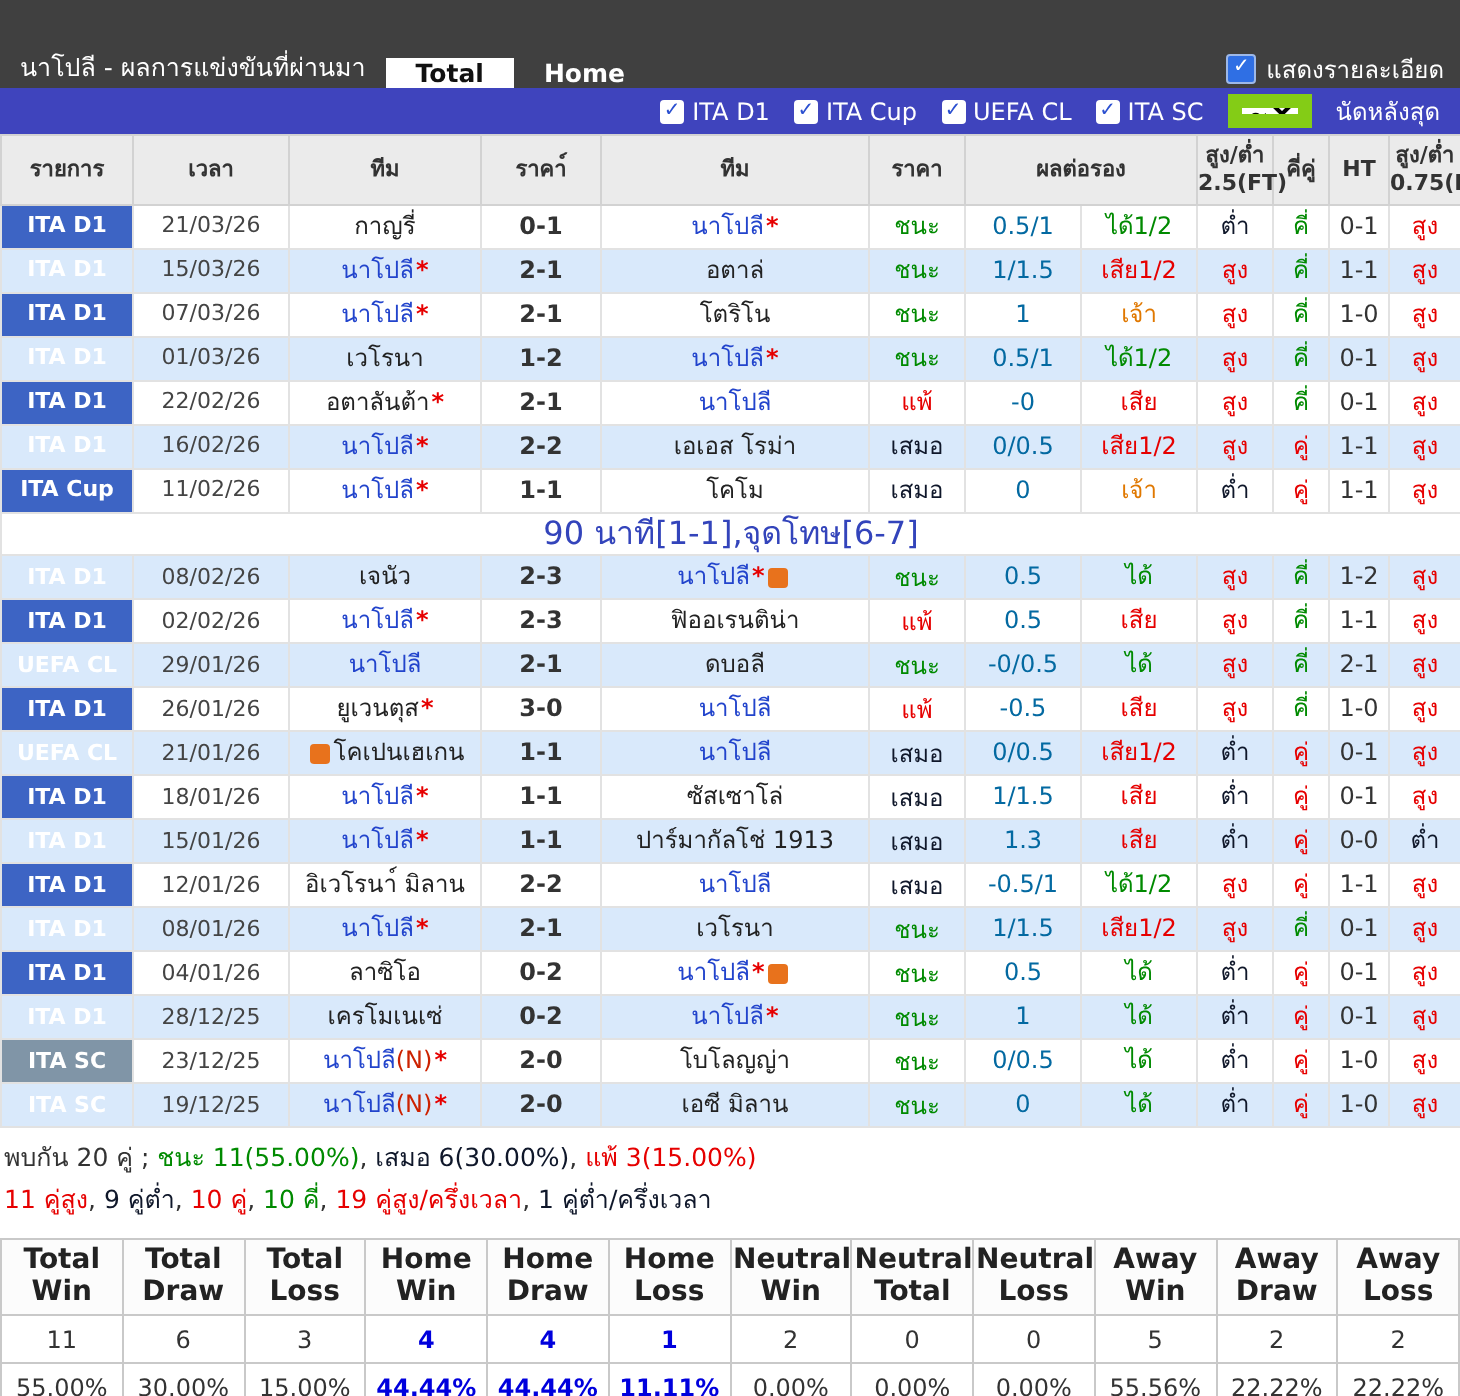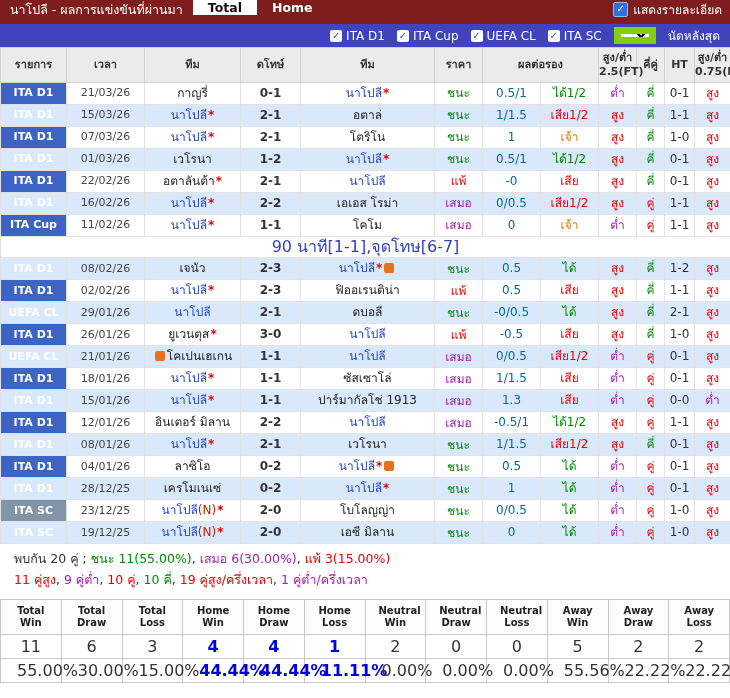--- a/index.html
+++ b/index.html
@@ -1,19 +1,19 @@
 <!DOCTYPE html>
 <html><head>
 <meta charset="utf-8">
 <style>
   html,body{margin:0;padding:0}
   body{width:730px;background:#fff;font-family:"DejaVu Sans","Liberation Sans",sans-serif;font-size:12px;color:#222}
 
   
-  .topbar{height:24px;background:#7f1d1d;display:flex;align-items:flex-start;color:#fff}
+  .topbar{height:44px;background:#404040;display:flex;align-items:flex-end;color:#fff}
   .title{display:flex;align-items:center;padding:0 10px;font-size:12.5px;white-space:nowrap}
   .tabs{display:flex}
   .tab{display:flex;align-items:center;padding:0 15px;font-weight:bold;font-size:12.5px;cursor:pointer;color:#fff}
   .tab.active{background:#fff;color:#111}
   .tab.inactive{}
   .details{margin-left:auto;display:flex;align-items:center;gap:5px;padding:0 8px;font-size:12px;cursor:pointer}
   .cb-filled{display:inline-block;width:13px;height:13px;background:#2f6fe4;border:1px solid #9db8e8;border-radius:2px;color:#fff;font-size:10px;line-height:12px;text-align:center}
 
   
   .filterbar{height:23px;background:#3f44bd;display:flex;align-items:center;justify-content:flex-end;gap:12px;padding:0 10px;color:#fff}
@@ -37,33 +37,33 @@
   .opp{color:#222}
   .star{color:#e60000;font-weight:bold;margin-left:1px}
   .suffix{color:#cc2200}
   .ticon{display:inline-block;width:10px;height:10px;background:#e8721c;border-radius:2px;margin:0 2px;vertical-align:middle}
   td.score{font-weight:bold;color:#333}
   td.ht{color:#333}
   td.res{word-break:break-all;line-height:1.05}
   td.line{color:#0369a1}
   .c-green{color:#008a00}
   .c-red{color:#e60000}
-  .c-blue{color:#a21caf}
+  .c-blue{color:#0f172a}
   .c-orange{color:#e07800}
   td.note{color:#3344bb;font-size:16px;height:18px;background:#fff}
 
   
-  .summary{padding:5px 14px;font-size:12.5px;line-height:1.65}
+  .summary{padding:5px 2px;font-size:12.5px;line-height:1.65}
   .sline{white-space:nowrap}
   .pfx,.sep{color:#333}
 
   
   table.foot{width:730px;border-collapse:collapse;table-layout:fixed;margin-top:3px}
-  .foot th{border:1px solid #c9c9c9;background:#fcfcfc;font-size:10px;font-weight:bold;padding:2px 13px;height:30px;line-height:1.2;color:#222}
-  .foot td{border:1px solid #c9c9c9;text-align:center;font-size:16px;padding:2px 16px;height:19px;color:#333}
+  .foot th{border:1px solid #c9c9c9;background:#fcfcfc;font-size:14px;font-weight:bold;padding:2px 1px;height:30px;line-height:1.2;color:#222}
+  .foot td{border:1px solid #c9c9c9;text-align:center;font-size:12px;padding:2px 1px;height:19px;color:#333}
   .foot .hl{color:#0000dd;font-weight:bold}
 </style>
 </head>
 <body>
 
 <div class="page">
 
   <div class="topbar">
     <div class="title">นาโปลี - ผลการแข่งขันที่ผ่านมา</div>
     <div class="tabs">
@@ -112,21 +112,21 @@
       <col style="width:38px">
         <col style="width:28px">
         <col style="width:30px">
         <col style="width:36px">
     </colgroup>
     <thead>
       <tr>
         <th>รายการ</th>
         <th>เวลา</th>
         <th>ทีม</th>
-        <th>ดโทษ์</th>
+        <th>ราคา์</th>
         <th>ทีม</th>
         <th>ราคา</th>
         <th colspan="2">ผลต่อรอง</th>
         <th>สูง/ต่ำ 2.5(FT)</th>
         <th>คี่คู่</th>
         <th>HT</th>
         <th>สูง/ต่ำ 0.75(HT)</th>
       </tr>
     </thead>
     <tbody id="tbody">
@@ -325,21 +325,21 @@
           <td class="line">1.3</td>
           <td class="c-red">เสีย</td>
           <td class="c-blue">ต่ำ</td>
           <td class="c-red">คู่</td>
           <td class="ht">0-0</td>
           <td class="c-blue">ต่ำ</td>
         </tr>
         <tr>
           <td class="lg lg-d1">ITA D1</td>
           <td class="date">12/01/26</td>
-          <td class="team"><span class="opp">อินเตอร์ มิลาน</span></td>
+          <td class="team"><span class="opp">อิเวโรนา์ มิลาน</span></td>
           <td class="score">2-2</td>
           <td class="team"><span class="napoli">นาโปลี</span></td>
           <td class="res c-blue">เสมอ</td>
           <td class="line">-0.5/1</td>
           <td class="c-green">ได้1/2</td>
           <td class="c-red">สูง</td>
           <td class="c-red">คู่</td>
           <td class="ht">1-1</td>
           <td class="c-red">สูง</td>
         </tr>
@@ -424,21 +424,21 @@
   <table class="foot">
     <thead>
         <tr id="footHead">
           <th>Total Win</th>
           <th>Total Draw</th>
           <th>Total Loss</th>
           <th>Home Win</th>
           <th>Home Draw</th>
           <th>Home Loss</th>
           <th>Neutral Win</th>
-          <th>Neutral Draw</th>
+          <th>Neutral Total</th>
           <th>Neutral Loss</th>
           <th>Away Win</th>
           <th>Away Draw</th>
           <th>Away Loss</th>
         </tr>
       </thead>
     <tbody>
       <tr id="footCount">
           <td>11</td>
           <td>6</td>

